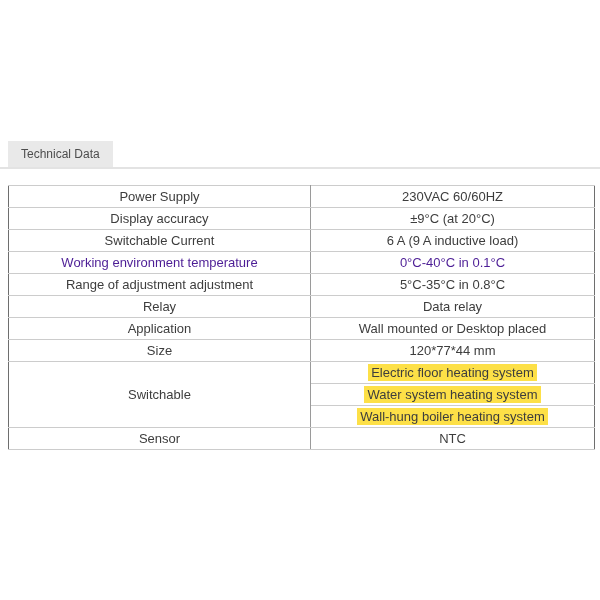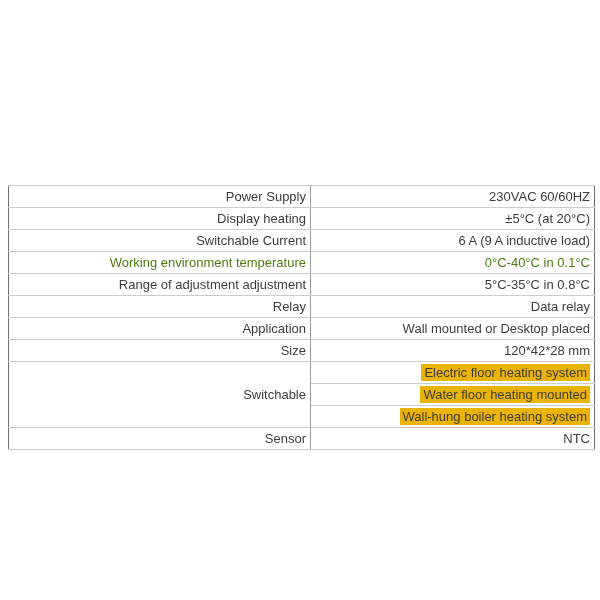--- a/index.html
+++ b/index.html
@@ -40,59 +40,62 @@
     width: 586px;
     border-collapse: collapse;
     table-layout: fixed;
     border: 1px solid #6e6e6e;
     font-size: 13px;
     color: #3d3d3d;
   }
   .spec-table td {
     border-top: 1px solid #cccccc;
     border-bottom: 1px solid #cccccc;
-    text-align: right;
+    text-align: center;
     vertical-align: middle;
     height: 21px;
     padding: 0 4px;
     overflow: hidden;
     white-space: nowrap;
   }
   .spec-table td.label-cell {
     border-right: 1px solid #9a9a9a;
   }
   .col-label { width: 302px; }
   .col-value { width: 284px; }
   .red-row td {
-    color: #4d7c0f;
+    color: #4c1d95;
   }
   .hl {
-    background: #eab308;
+    background: #fde047;
     padding: 1px 3px;
   }
 </style>
 </head>
 <body>
 
 <div class="page">
 
+  <div class="tab-bar">
+    <div class="tab">Technical Data</div>
+  </div>
 
   <table class="spec-table">
     <colgroup>
       <col class="col-label">
       <col class="col-value">
     </colgroup>
     <tbody>
       <tr>
         <td class="label-cell">Power Supply</td>
         <td class="value-cell">230VAC 60/60HZ</td>
       </tr>
       <tr>
-        <td class="label-cell">Display heating</td>
-        <td class="value-cell">±5°C (at 20°C)</td>
+        <td class="label-cell">Display accuracy</td>
+        <td class="value-cell">±9°C (at 20°C)</td>
       </tr>
       <tr>
         <td class="label-cell">Switchable Current</td>
         <td class="value-cell">6 A (9 A inductive load)</td>
       </tr>
       <tr class="red-row">
         <td class="label-cell">Working environment temperature</td>
         <td class="value-cell">0°C-40°C in 0.1°C</td>
       </tr>
       <tr>
@@ -102,31 +105,31 @@
       <tr>
         <td class="label-cell">Relay</td>
         <td class="value-cell">Data relay</td>
       </tr>
       <tr>
         <td class="label-cell">Application</td>
         <td class="value-cell">Wall mounted or Desktop placed</td>
       </tr>
       <tr>
         <td class="label-cell">Size</td>
-        <td class="value-cell">120*42*28 mm</td>
+        <td class="value-cell">120*77*44 mm</td>
       </tr>
       <tr>
         <td class="label-cell" rowspan="3">Switchable</td>
         <td class="value-cell">
           <span class="hl">Electric floor heating system</span>
         </td>
       </tr>
       <tr>
         <td class="value-cell">
-          <span class="hl">Water floor heating mounted</span>
+          <span class="hl">Water system heating system</span>
         </td>
       </tr>
       <tr>
         <td class="value-cell">
           <span class="hl">Wall-hung boiler heating system</span>
         </td>
       </tr>
       <tr>
         <td class="label-cell">Sensor</td>
         <td class="value-cell">NTC</td>

